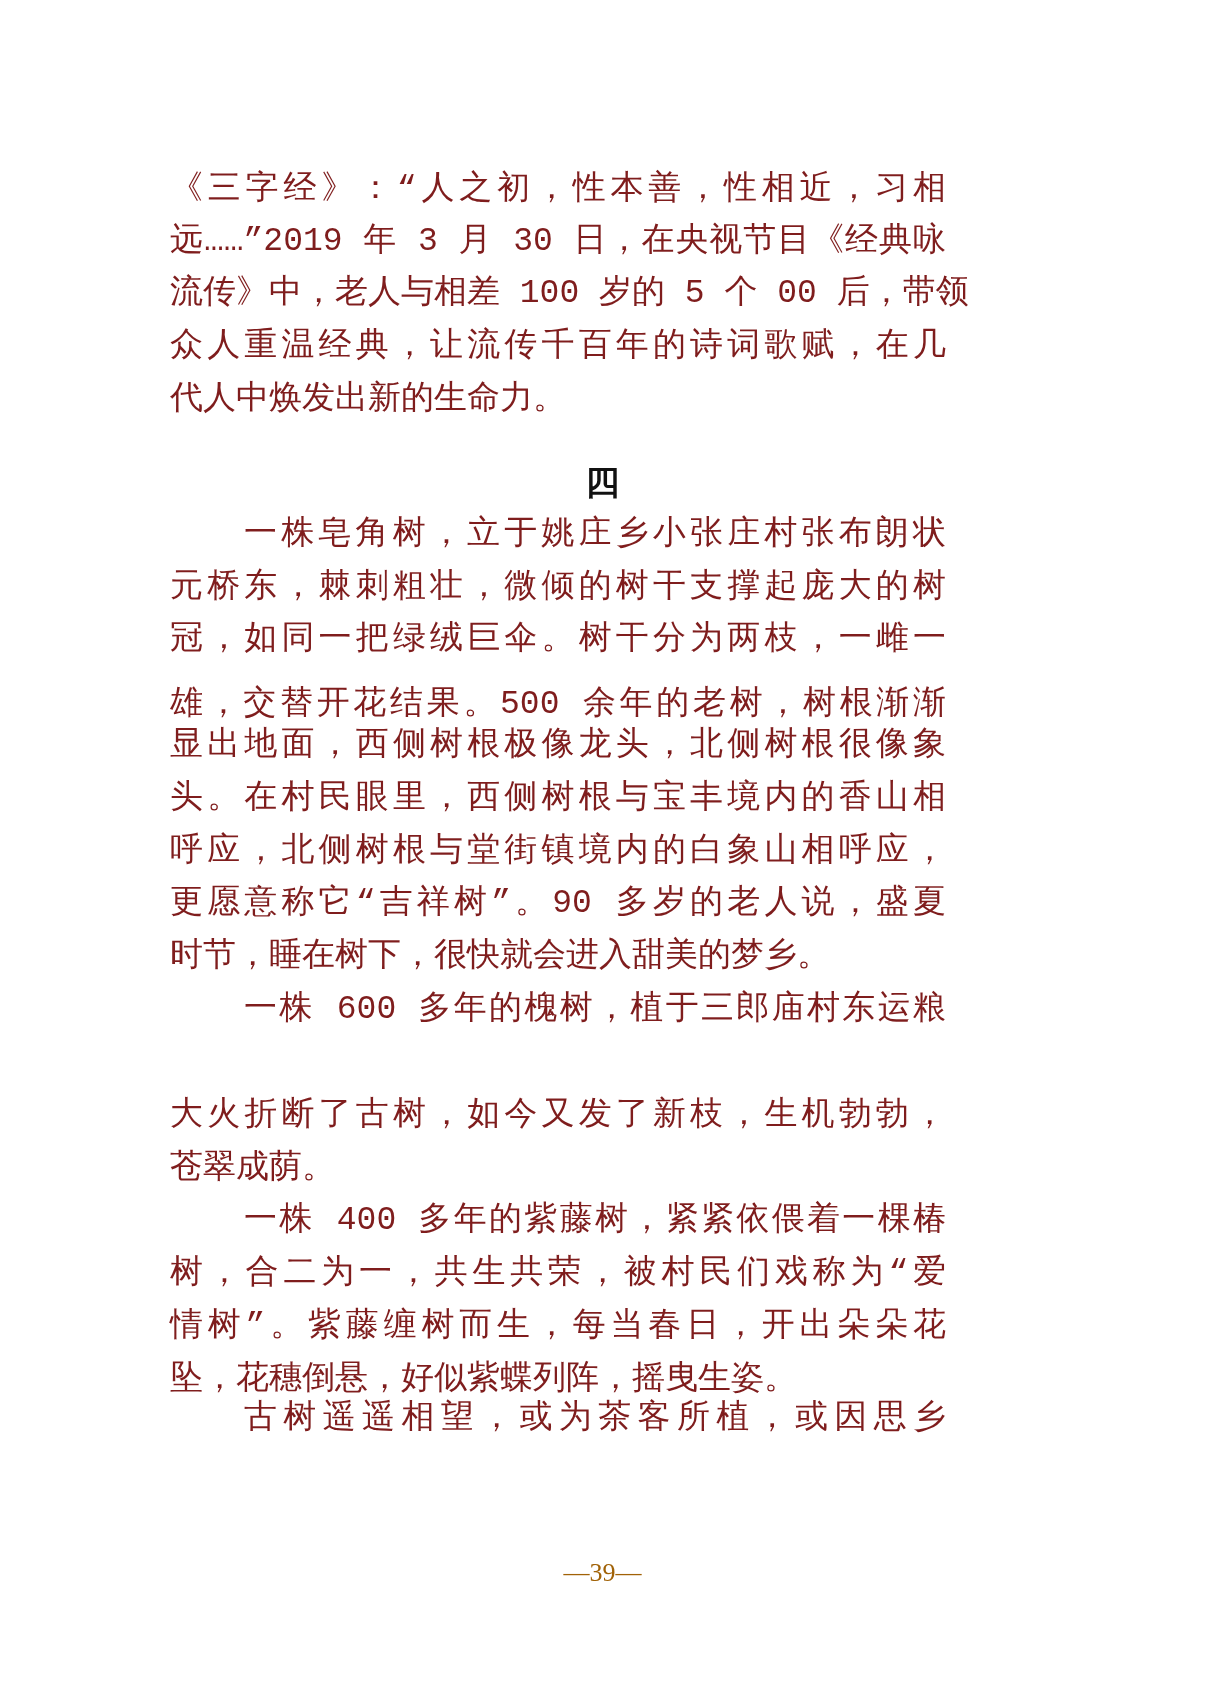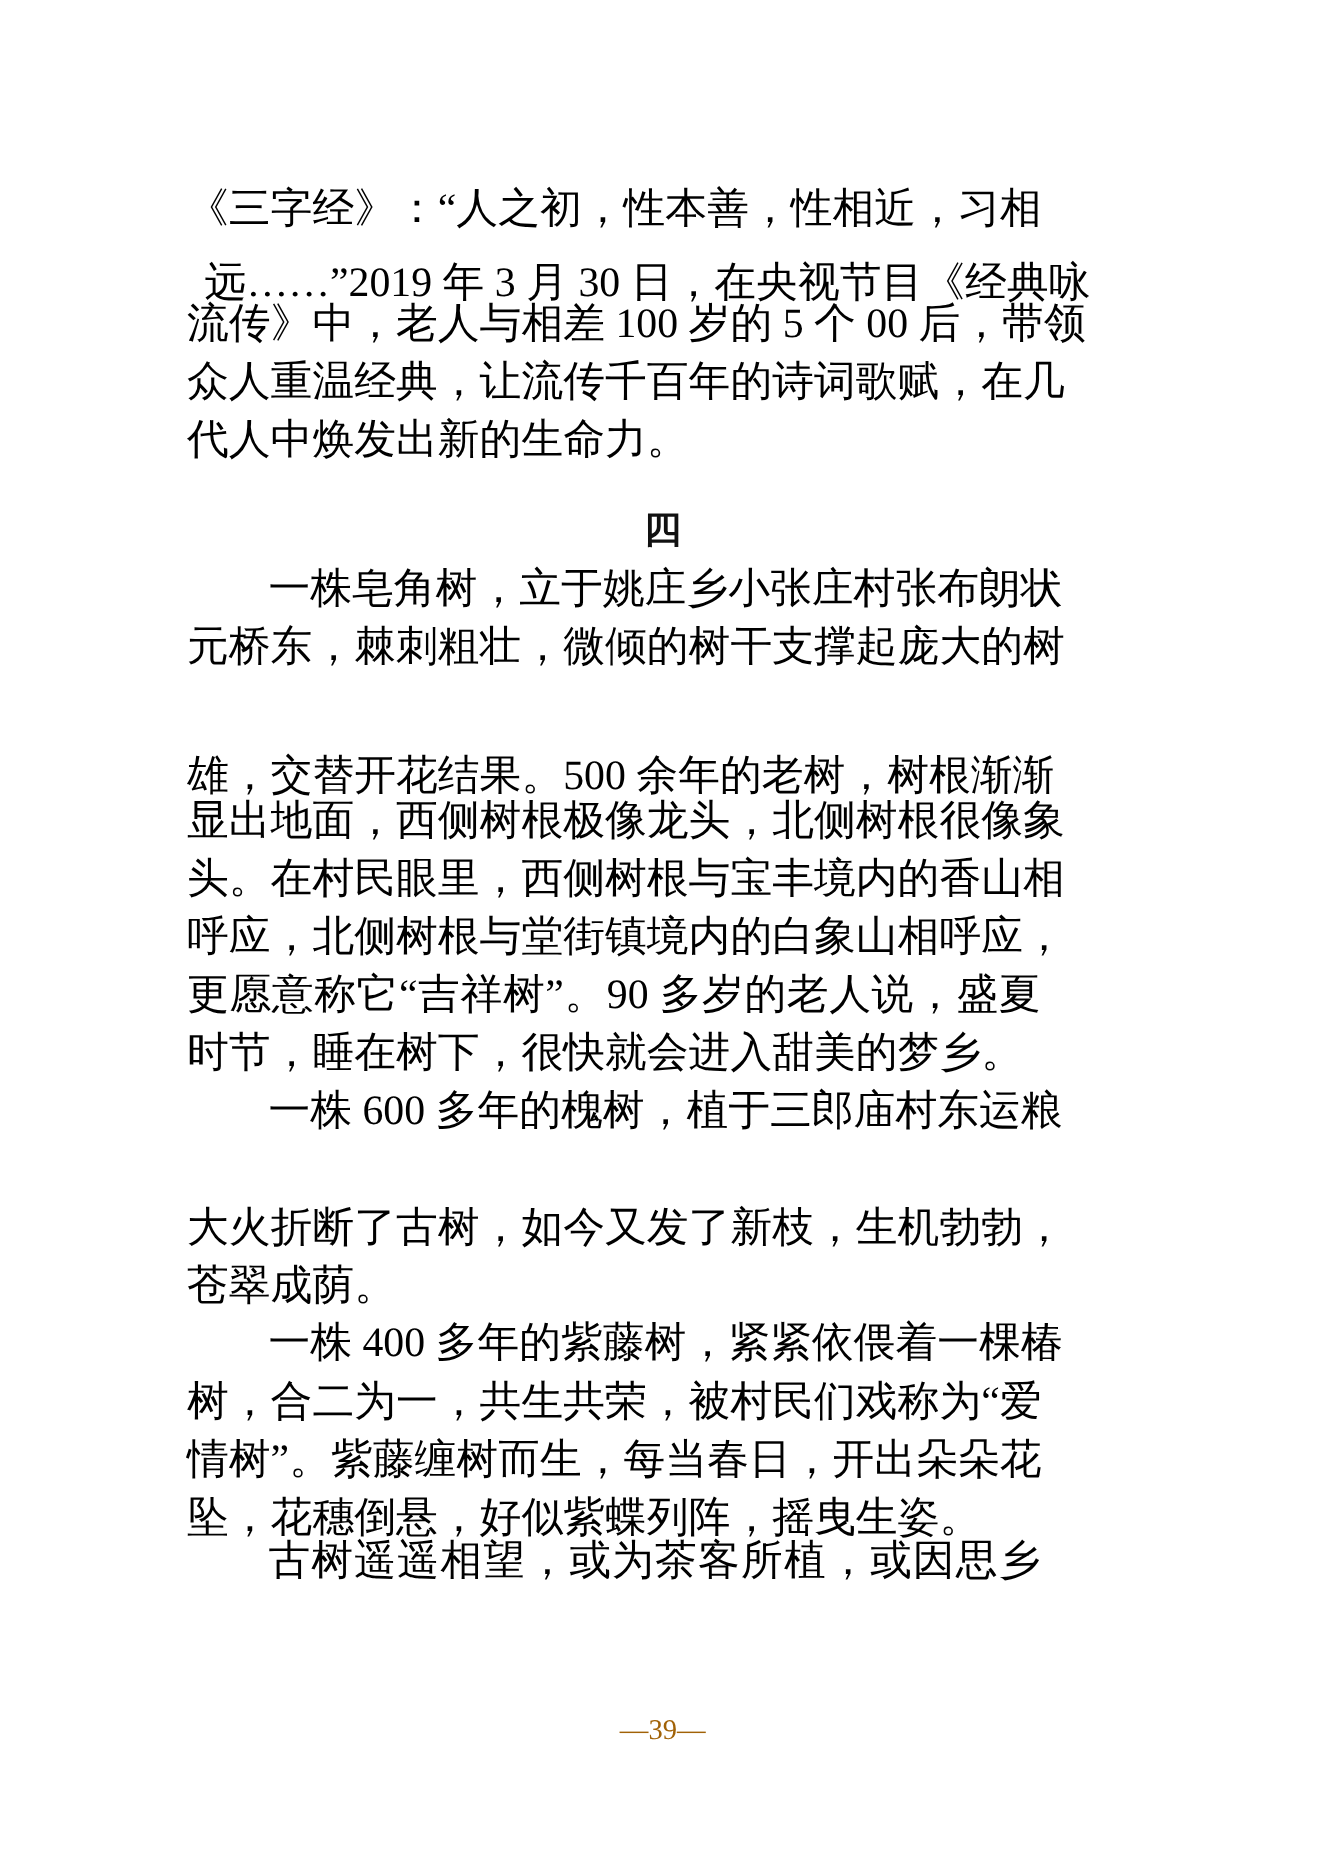--- a/index.html
+++ b/index.html
@@ -3,24 +3,24 @@
 <meta charset="utf-8">
 <style>
   html, body { margin: 0; padding: 0; background: #ffffff; }
   body { width: 1205px; height: 1701px; position: relative; overflow: hidden; }
   .page { position: absolute; left: 0; top: 0; width: 1205px; height: 1701px; background: #fff; }
   .line {
     position: absolute;
     left: 170px;
     width: 776px;
     height: 54px;
-    font-family: Liberation Serif, serif;
-    font-size: 38px;
+    font-family: Liberation Mono, monospace;
+    font-size: 33px;
     line-height: 54px;
-    color: #000000;
+    color: #7f1d1d;
     white-space: nowrap;
     text-align: justify;
     text-align-last: justify;
     letter-spacing: 0px;
   }
   .line.last { text-align-last: left; }
   .line.indent { left: 244px; width: 702px; }
   .heading {
     position: absolute;
     left: 0; width: 1205px;
@@ -40,29 +40,30 @@
     line-height: 36px;
     color: #a16207;
   }
 </style>
 </head>
 <body>
 
 <div class="page">
 
   <div class="line" style="top:163px;">《三字经》：“人之初，性本善，性相近，习相</div>
-  <div class="line" style="top:230px;margin-left:16px;">远……”2019 年 3 月 30 日，在央视节目《经典咏</div>
+  <div class="line" style="top:215px;">远……”2019 年 3 月 30 日，在央视节目《经典咏</div>
   <div class="line" style="top:267px;">流传》中，老人与相差 100 岁的 5 个 00 后，带领</div>
   <div class="line" style="top:320px;">众人重温经典，让流传千百年的诗词歌赋，在几</div>
   <div class="line last" style="top:373px;">代人中焕发出新的生命力。</div>
 
   <div class="heading" style="top:455px;">四</div>
 
   <div class="line indent" style="top:508px;">一株皂角树，立于姚庄乡小张庄村张布朗状</div>
   <div class="line" style="top:561px;">元桥东，棘刺粗壮，微倾的树干支撑起庞大的树</div>
+  <div class="line" style="top:613px;">冠，如同一把绿绒巨伞。树干分为两枝，一雌一</div>
   <div class="line" style="top:678px;">雄，交替开花结果。500 余年的老树，树根渐渐</div>
   <div class="line" style="top:719px;">显出地面，西侧树根极像龙头，北侧树根很像象</div>
   <div class="line" style="top:772px;">头。在村民眼里，西侧树根与宝丰境内的香山相</div>
   <div class="line" style="top:825px;">呼应，北侧树根与堂街镇境内的白象山相呼应，</div>
   <div class="line" style="top:877px;">更愿意称它“吉祥树”。90 多岁的老人说，盛夏</div>
   <div class="line last" style="top:930px;">时节，睡在树下，很快就会进入甜美的梦乡。</div>
 
   <div class="line indent" style="top:983px;">一株 600 多年的槐树，植于三郎庙村东运粮</div>
   <div class="line" style="top:1089px;">大火折断了古树，如今又发了新枝，生机勃勃，</div>
   <div class="line last" style="top:1142px;">苍翠成荫。</div>

